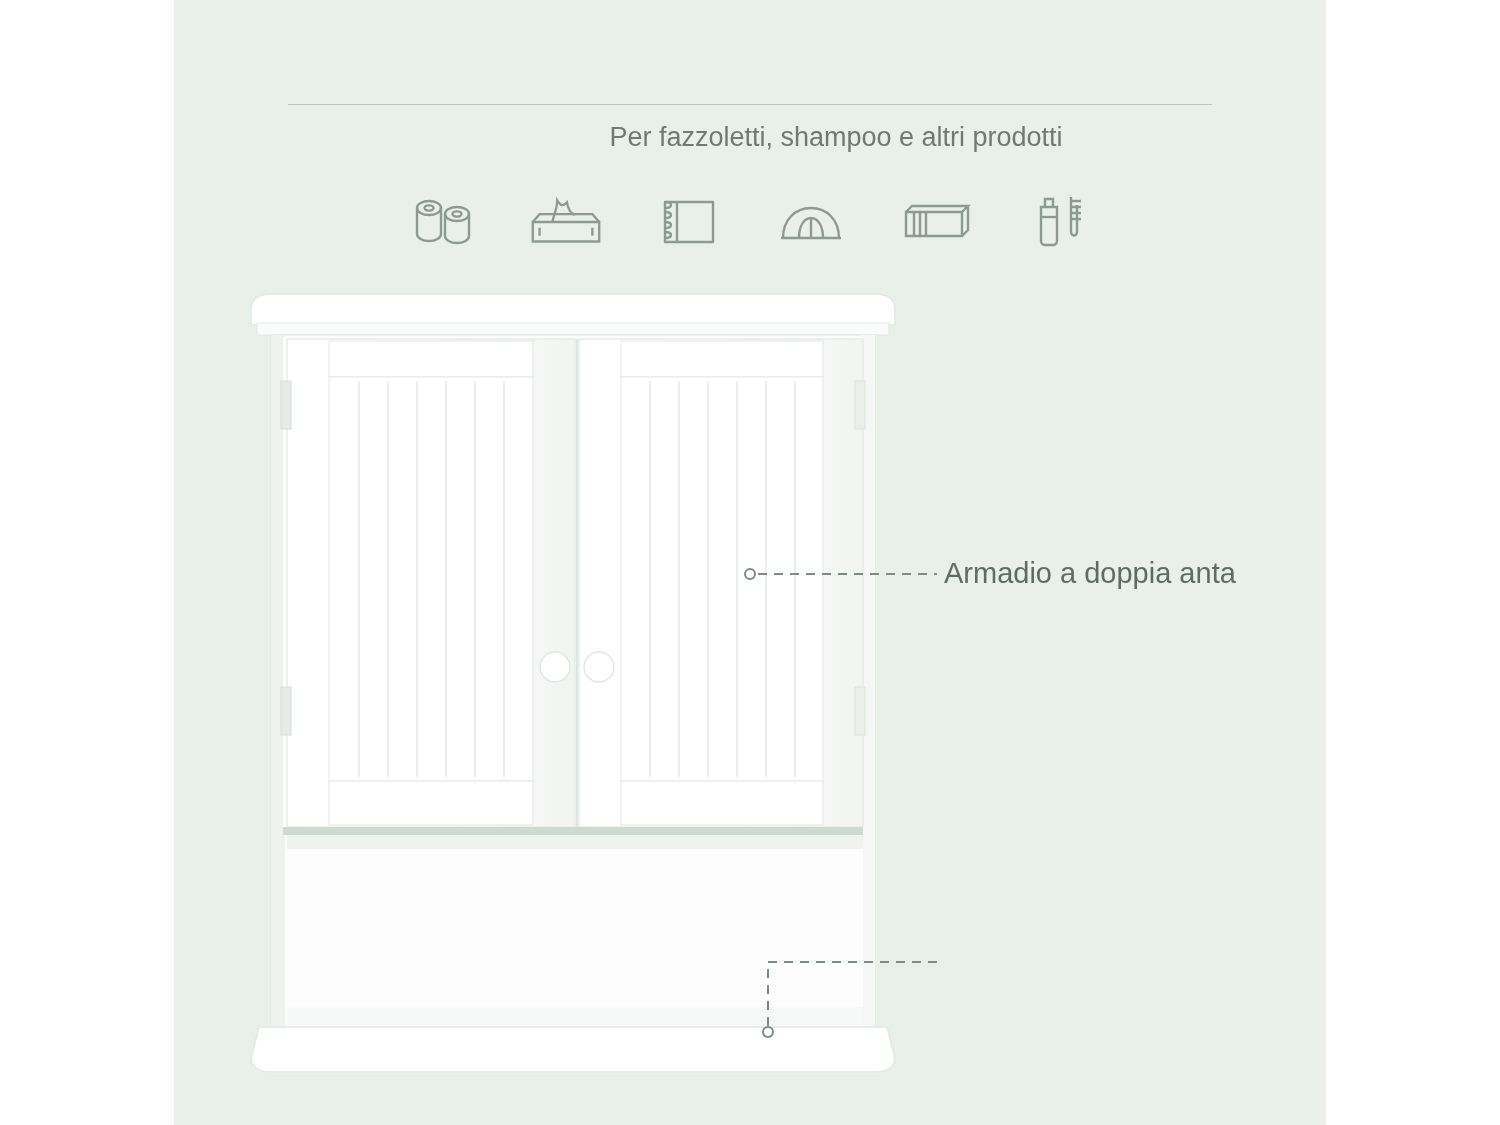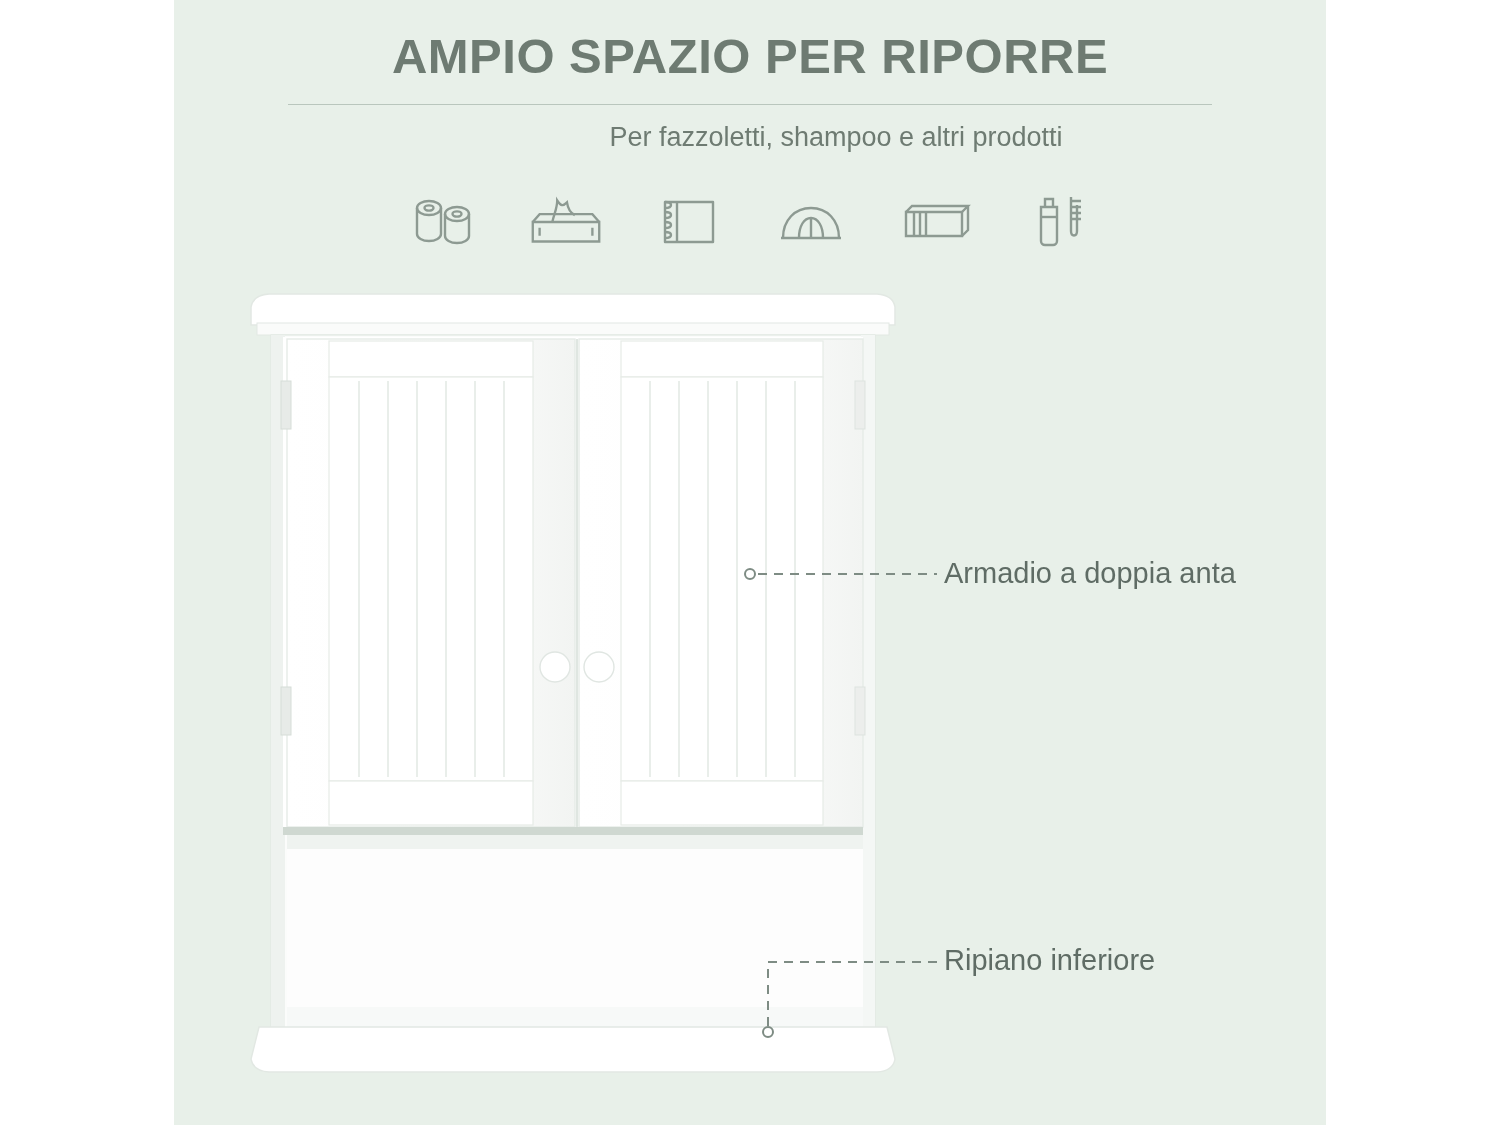--- a/index.html
+++ b/index.html
@@ -103,21 +103,20 @@
     position: absolute;
   }
 </style>
 </head>
 <body>
 
 <div class="stage">
 
   <div class="panel"></div>
 
-  <div class="headline">AMPIO SPAZIO PER RIPORRE</div>
   <div class="rule"></div>
   <div class="subline">Per fazzoletti, shampoo e altri prodotti</div>
 
   <div class="icon-row">
 
     <div class="ic">
       <svg width="80" height="70" viewBox="0 0 80 70" fill="none" stroke="#8d9a92" stroke-width="2.4">
         <ellipse cx="26" cy="22" rx="12" ry="7"></ellipse>
         <path d="M14 22v26c0 3.9 5.4 7 12 7s12-3.1 12-7V22"></path>
         <ellipse cx="26" cy="22" rx="4.5" ry="2.6"></ellipse>
@@ -245,15 +244,14 @@
   <svg class="leader" style="left:742px; top:556px; width:200px; height:32px;">
     <circle cx="8" cy="18" r="5" fill="none" stroke="#7e8c84" stroke-width="2"></circle>
     <line x1="16" y1="18" x2="195" y2="18" stroke="#7e8c84" stroke-width="2" stroke-dasharray="9 7"></line>
   </svg>
   <div class="callout-label callout-1">Armadio a doppia anta</div>
 
   <svg class="leader" style="left:756px; top:942px; width:190px; height:100px;">
     <circle cx="12" cy="90" r="5" fill="none" stroke="#7e8c84" stroke-width="2"></circle>
     <path d="M12 84 L12 20 L185 20" fill="none" stroke="#7e8c84" stroke-width="2" stroke-dasharray="9 7"></path>
   </svg>
-  <div class="callout-label callout-2">Ripiano inferiore</div>
 
 </div>
 
 </body></html>

